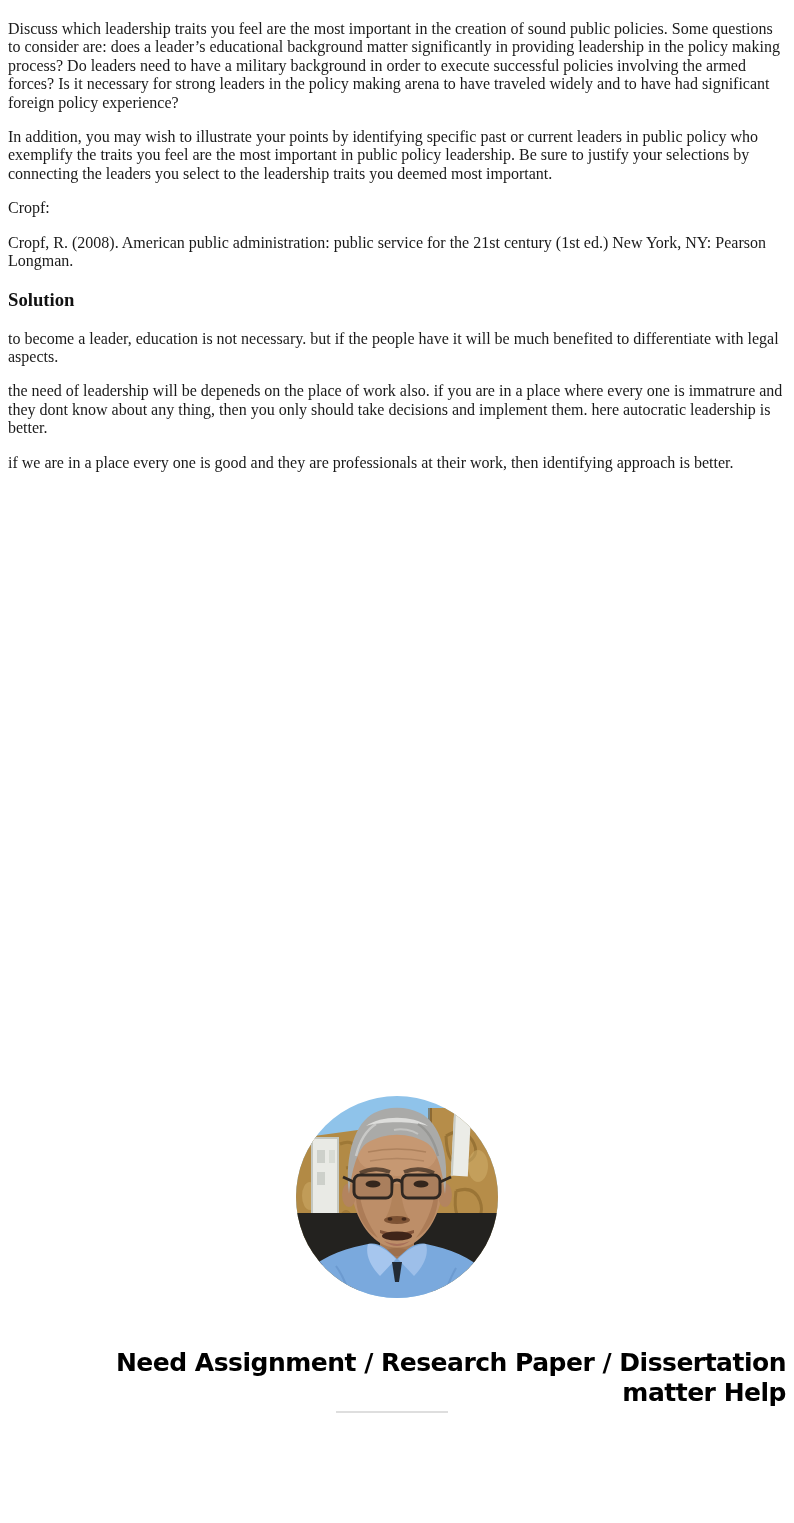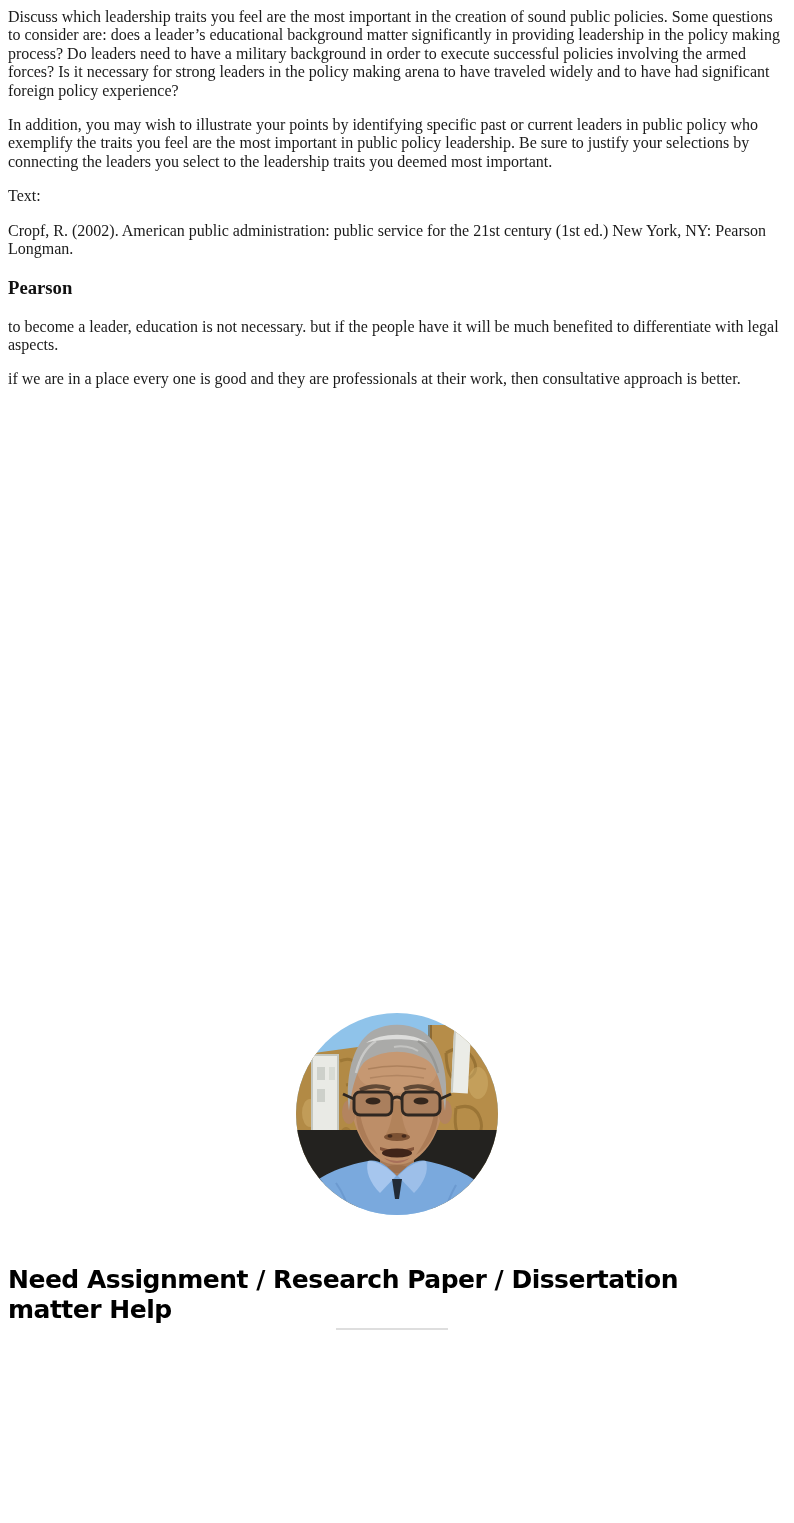--- a/index.html
+++ b/index.html
@@ -9,60 +9,61 @@
     padding: 8px;
     overflow: hidden;
     font-family: "Liberation Serif", "DejaVu Serif", serif;
     font-size: 16px;
     color: #1a1a1a;
   }
   .doc p {
     margin: 16px 0;
     line-height: 1.15;
   }
-  .doc p.first { margin-top: 0; }
+  .doc p.first { margin-top: 12px; }
   .doc h3 {
     font-size: 18.7px;
     font-weight: bold;
     margin: 18.7px 0;
     color: #111111;
   }
   .photo-wrap {
     width: 202px; height: 202px;
     margin: 624px auto 0 auto;
   }
   .photo-wrap svg { display: block; width: 202px; height: 202px; }
   .footer {
     margin-top: 50px;
-    text-align: left;
+    text-align: right;
     font-family: "DejaVu Sans", "Liberation Sans", sans-serif;
     font-weight: bold;
     font-size: 25px;
     letter-spacing: -0.5px;
     line-height: 30px;
     color: #000000;
   }
   .faint-line {
     width: 112px; height: 2px;
     margin: 3px auto 0 auto;
     transform: translateX(-5px);
     background: #dedede;
   }
 </style>
 </head>
 <body>
 
 <div class="doc">
   <p class="first">Discuss which leadership traits you feel are the most important in the creation of sound public policies. Some questions to consider are: does a leader’s educational background matter significantly in providing leadership in the policy making process? Do leaders need to have a military background in order to execute successful policies involving the armed forces? Is it necessary for strong leaders in the policy making arena to have traveled widely and to have had significant foreign policy experience?</p>
   <p>In addition, you may wish to illustrate your points by identifying specific past or current leaders in public policy who exemplify the traits you feel are the most important in public policy leadership. Be sure to justify your selections by connecting the leaders you select to the leadership traits you deemed most important.</p>
-  <p>Text:</p>
-  <p>Cropf, R. (2002). American public administration: public service for the 21st century (1st ed.) New York, NY: Pearson Longman.</p>
-  <h3>Pearson</h3>
+  <p>Cropf:</p>
+  <p>Cropf, R. (2008). American public administration: public service for the 21st century (1st ed.) New York, NY: Pearson Longman.</p>
+  <h3>Solution</h3>
   <p>to become a leader, education is not necessary. but if the people have it will be much benefited to differentiate with legal aspects.</p>
-  <p>if we are in a place every one is good and they are professionals at their work, then consultative approach is better.</p>
+  <p>the need of leadership will be depeneds on the place of work also. if you are in a place where every one is immatrure and they dont know about any thing, then you only should take decisions and implement them. here autocratic leadership is better.</p>
+  <p>if we are in a place every one is good and they are professionals at their work, then identifying approach is better.</p>
 </div>
 
 <div class="photo-wrap">
   <svg viewBox="0 0 202 202" xmlns="http://www.w3.org/2000/svg">
     <defs>
       <clipPath id="pc">
           <circle cx="101" cy="101" r="101"></circle>
         </clipPath>
     </defs>
     <g clip-path="url(#pc)">

